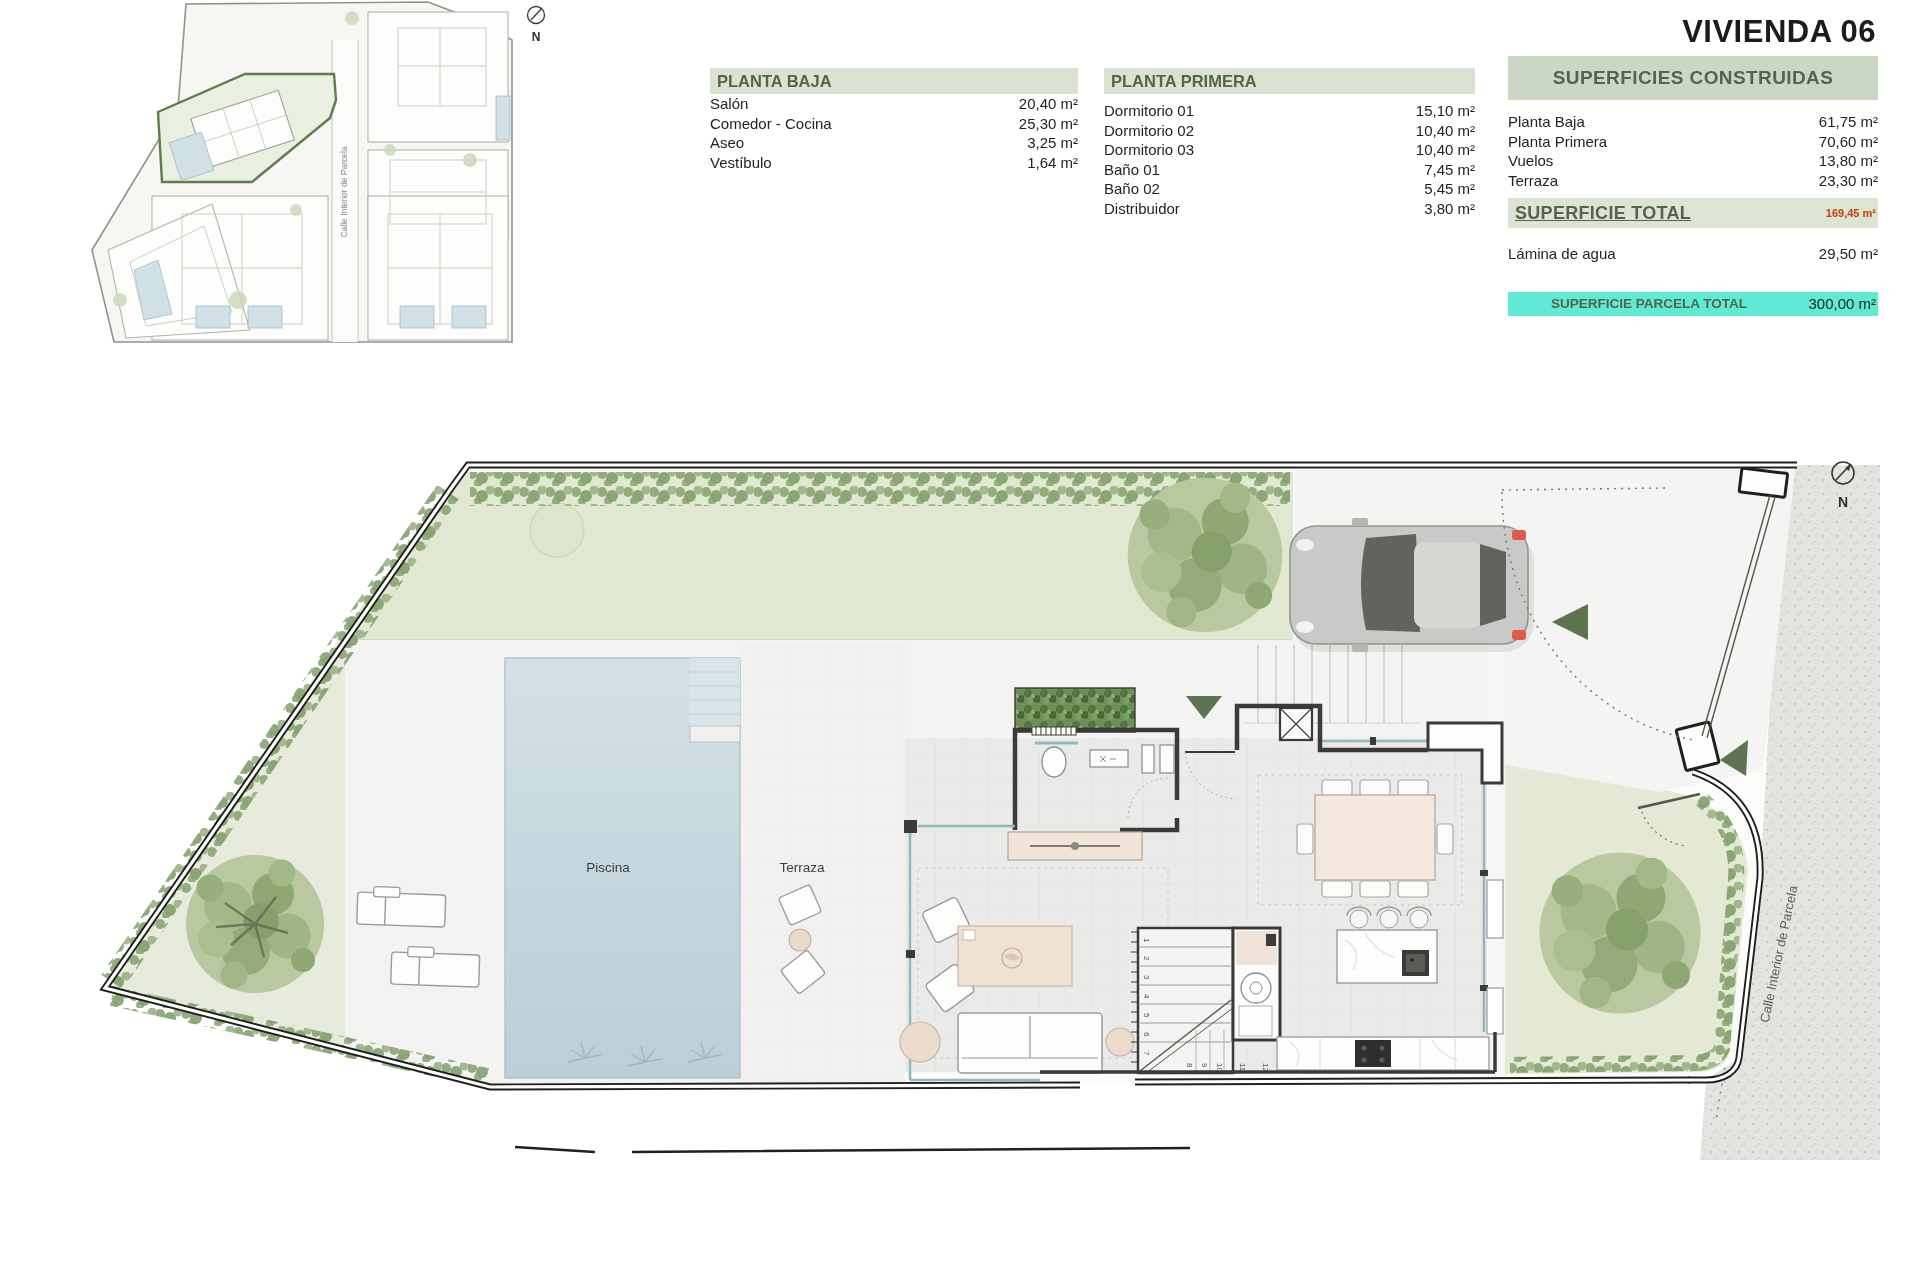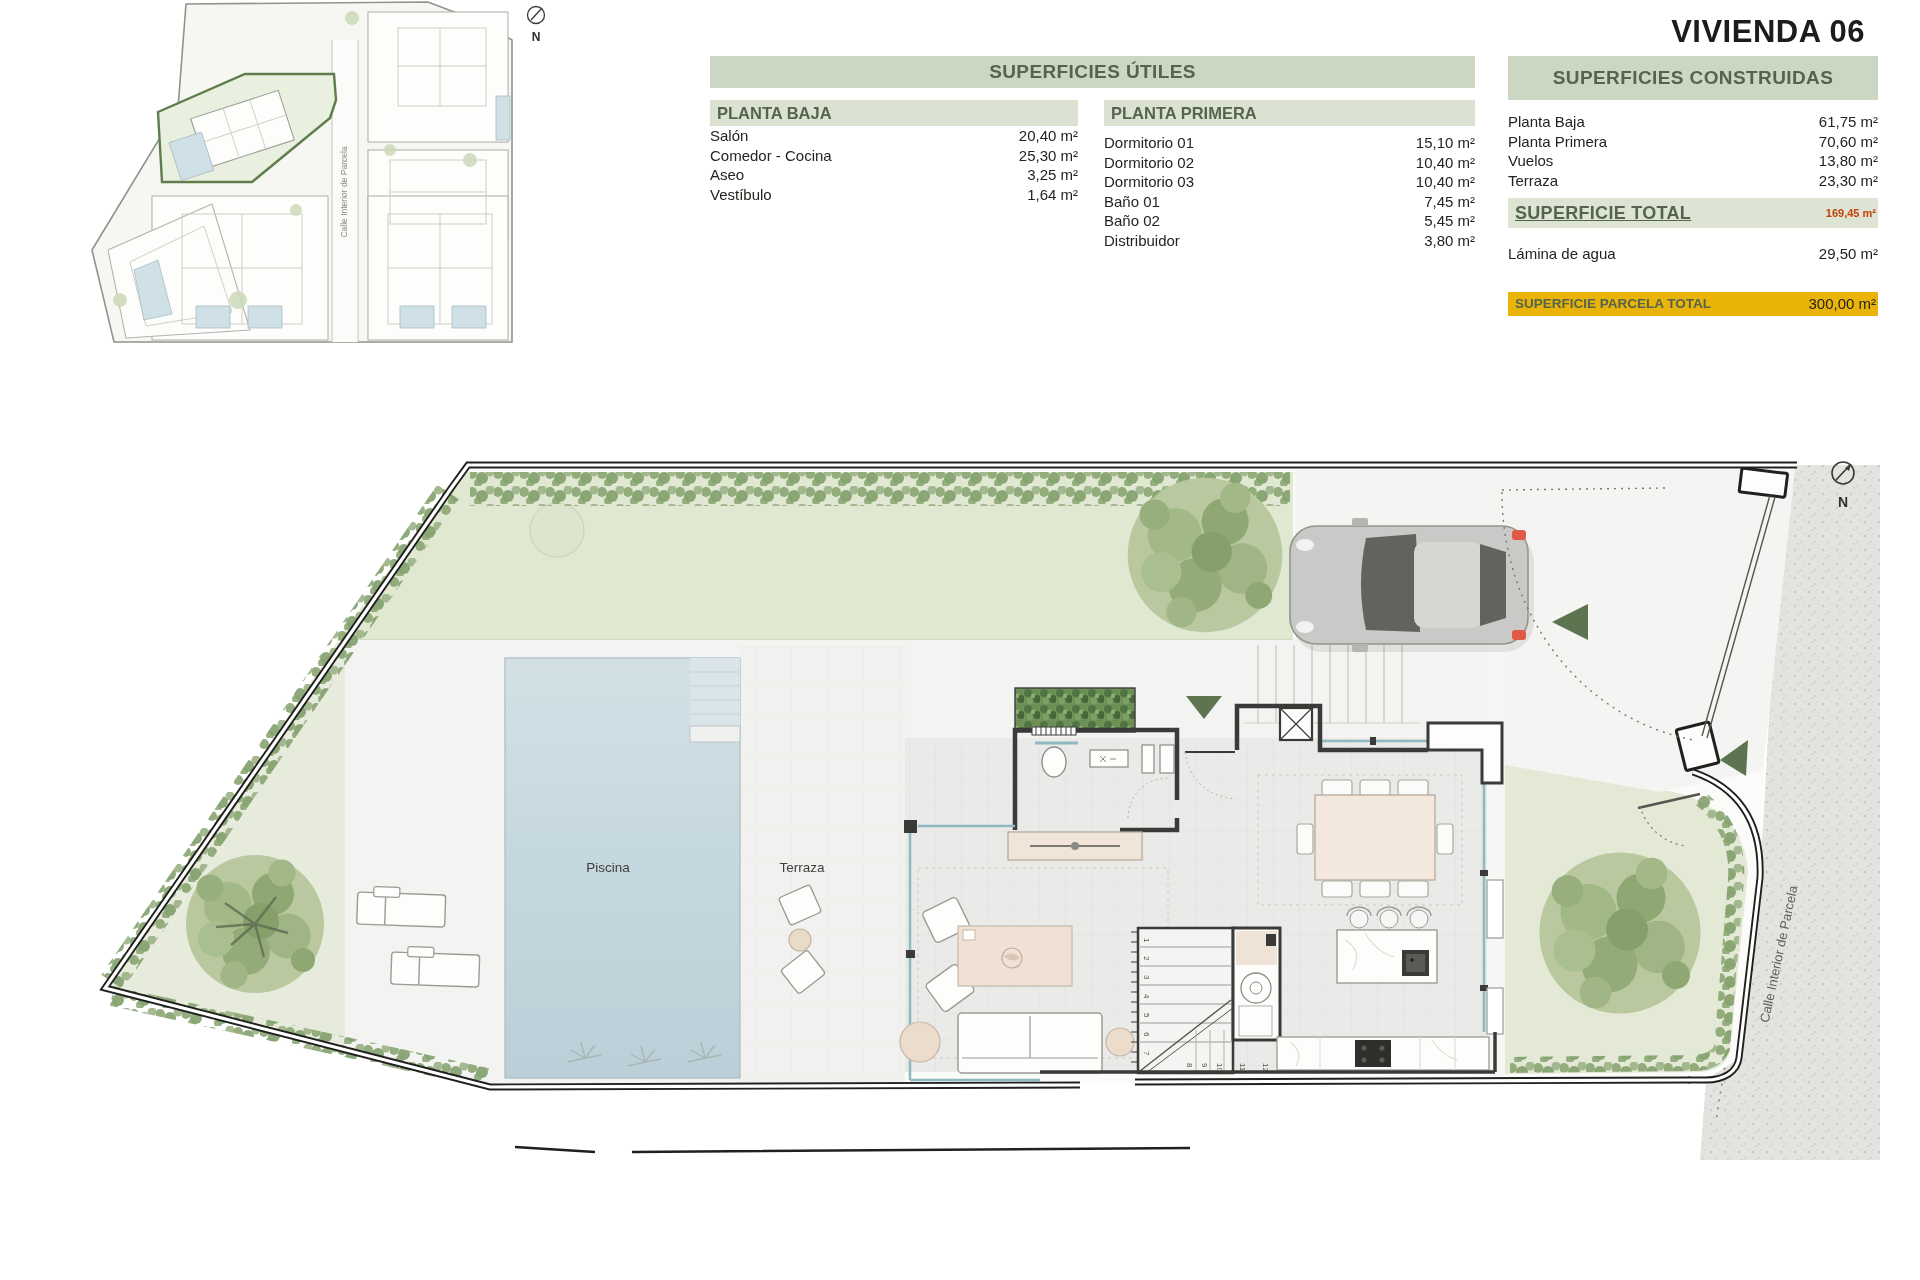--- a/index.html
+++ b/index.html
@@ -8,21 +8,21 @@
   .abs{position:absolute;}
   
   .bar{background:#ccd7c3;color:#55644d;font-weight:bold;display:flex;align-items:center;justify-content:center;letter-spacing:.4px;}
   .subbar{background:#dbe2d1;color:#55644d;font-weight:bold;display:flex;align-items:center;padding-left:7px;}
   .rows{display:flex;flex-direction:column;}
   .row{display:flex;justify-content:space-between;line-height:19.5px;font-size:15px;}
   .row .v{text-align:left;}
   .totbar{background:#dde4d3;display:flex;justify-content:space-between;align-items:center;}
   .totbar .lab{color:#55644d;font-weight:bold;font-size:18px;padding-left:7px;letter-spacing:.3px;text-decoration:underline;}
   .totbar .v{font-weight:bold;font-size:11px;color:#c2410c;padding-right:2px;}
-  .parbar{background:#eab308;display:flex;justify-content:space-between;align-items:center;}
+  .parbar{background:#5eead4;display:flex;justify-content:space-between;align-items:center;padding-left:36px;}
   .parbar .lab{color:#55644d;font-weight:bold;font-size:13.5px;padding-left:7px;}
   .parbar .v{font-weight:normal;font-size:15px;color:#22251f;padding-right:2px;}
   #title{font-size:31px;font-weight:bold;color:#1c1c1a;letter-spacing:.5px;}
   svg text{font-family:"Liberation Sans","DejaVu Sans",sans-serif;}
 </style>
 </head>
 <body>
 
 <svg class="abs" style="left:0;top:0" width="1920" height="1280" viewBox="0 0 1920 1280">
   <defs>
@@ -443,24 +443,23 @@
     </g>
     <text x="347" y="192" font-size="8.5" fill="#8a8a86" text-anchor="middle" transform="rotate(-90 347 192)">Calle Interior de Parcela</text>
     <g>
       <circle cx="536" cy="15" r="8.5" fill="none" stroke="#3a3a38" stroke-width="1.3"></circle>
       <path d="M531,20 L542,8" stroke="#3a3a38" stroke-width="1.3"></path>
       <text x="536" y="41" font-size="12" font-weight="bold" fill="#2e2e2c" text-anchor="middle">N</text>
     </g>
   </g>
 </svg>
 
-<div id="title" class="abs" style="right:55px;top:14px;text-align:center;">VIVIENDA 06</div>
+<div id="title" class="abs" style="right:44px;top:14px;text-align:center;">VIVIENDA 06</div>
 
 <div class="abs" style="left:710px;top:56px;width:765px;">
-  <div class="bar" style="height:32px;font-size:19px;">SUPERFICIES ÚTILES</div>
   <div style="display:flex;justify-content:space-between;margin-top:12px;">
     <div style="width:368px;">
       <div class="subbar" style="height:26px;font-size:16.5px;">PLANTA BAJA</div>
       <div class="rows" style="margin-top:0;">
         <div class="row">
             <span>Salón</span>
             <span class="v">20,40 m²</span>
           </div>
         <div class="row">
             <span>Comedor - Cocina</span>

